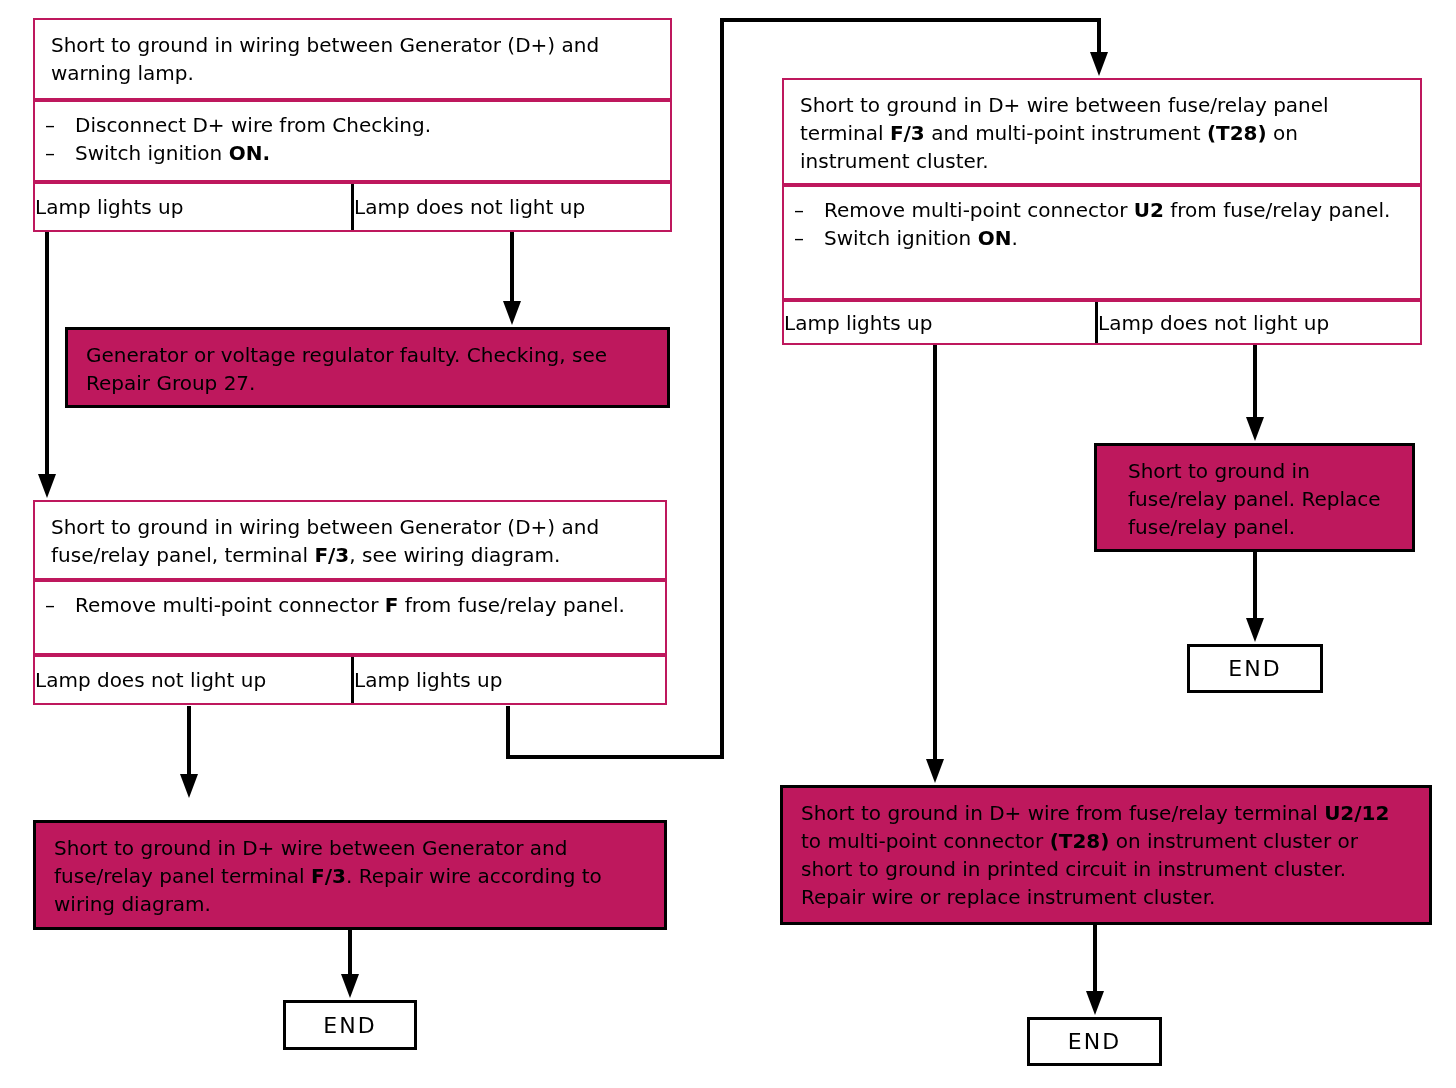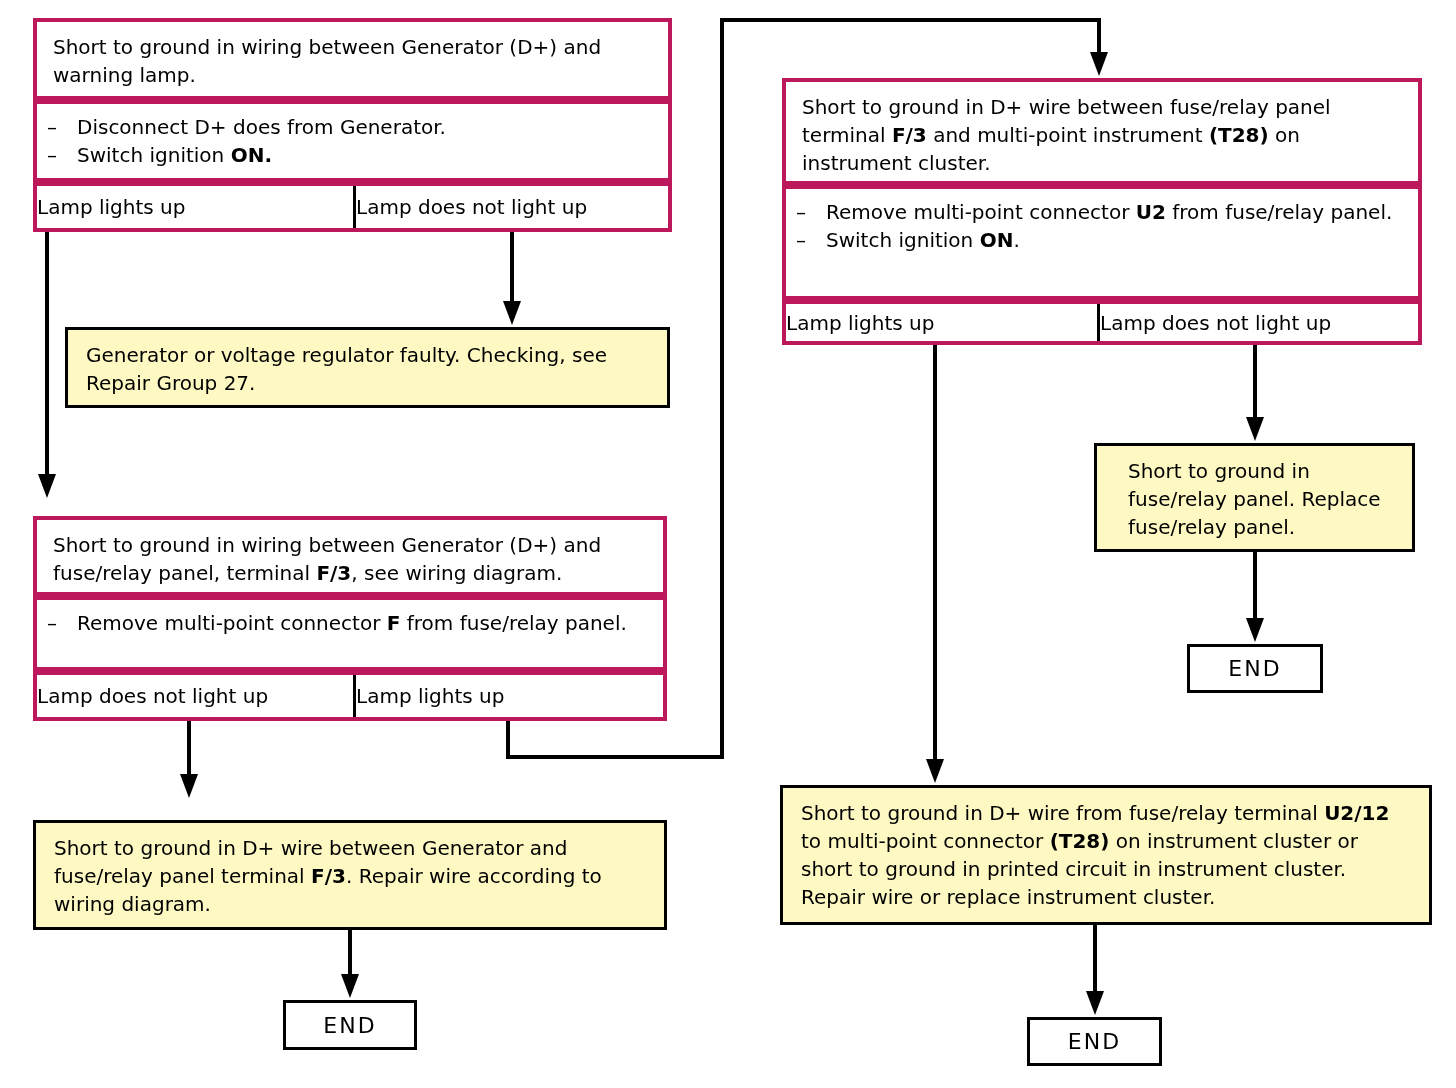--- a/index.html
+++ b/index.html
@@ -5,25 +5,25 @@
   html,body{margin:0;padding:0;background:#ffffff;}
   #stage{
     position:relative;
     width:1456px;height:1088px;
     background:#ffffff;
     font-family:"DejaVu Sans","Liberation Sans",sans-serif;
     color:#000;
   }
   .box{position:absolute;box-sizing:border-box;background:#fff;}
   .sect{
-    box-sizing:border-box;border:4px solid #be185d;background:#fff;
+    box-sizing:border-box;border:2px solid #be185d;background:#fff;
     font-size:20px;line-height:28px;padding:11px 16px 0 16px;overflow:hidden;
   }
   .single{
-    position:absolute;box-sizing:border-box;border:3px solid #000;background:#fef9c3;
+    position:absolute;box-sizing:border-box;border:3px solid #000;background:#be185d;
     font-size:20px;line-height:28px;padding:11px 18px 0 18px;overflow:hidden;
   }
   .results{display:flex;padding:0;}
   .cell{
     box-sizing:border-box;display:flex;align-items:center;
     font-size:20px;line-height:24px;overflow:hidden;
   }
   .cell.left{border-right:3px solid #000;}
   .actions{padding:9px 12px 0 10px;}
   .action-row{display:flex;}
@@ -61,37 +61,37 @@
     <polygon fill="#000" stroke="none" points="1255,642 1246,618 1264,618"></polygon>
     <path d="M1095,925 L1095,993"></path>
     <polygon fill="#000" stroke="none" points="1095,1015 1086,991 1104,991"></polygon>
   </svg>
 
   <div class="box" style="left:33px;top:18px;width:639px;">
     <div class="sect" style="height:82px;"><span>Short to ground in wiring between Generator (D+) and warning lamp.</span></div>
     <div class="sect actions" style="height:82px;">
       <div class="action-row">
         <span class="action-marker">–</span>
-        <span class="action-text"><span>Disconnect D+ does from Generator.</span></span>
+        <span class="action-text"><span>Disconnect D+ wire from Checking.</span></span>
       </div>
       <div class="action-row">
         <span class="action-marker">–</span>
         <span class="action-text"><span>Switch ignition </span><b>ON.</b></span>
       </div>
     </div>
     <div class="sect results" style="height:50px;">
       <div class="cell left" style="width:319px;">Lamp lights up</div>
       <div class="cell" style="flex:1;">Lamp does not light up</div>
     </div>
   </div>
 
   <div class="single" style="left:65px;top:327px;width:605px;height:81px;"><span>Generator or voltage regulator faulty. Checking, see Repair Group 27.</span></div>
 
   <div class="box" style="left:33px;top:500px;width:634px;">
-    <div class="sect" style="height:80px;margin-top:16px;"><span>Short to ground in wiring between Generator (D+) and fuse/relay panel, terminal </span><b>F/3</b><span>, see wiring diagram.</span></div>
+    <div class="sect" style="height:80px;"><span>Short to ground in wiring between Generator (D+) and fuse/relay panel, terminal </span><b>F/3</b><span>, see wiring diagram.</span></div>
     <div class="sect actions" style="height:75px;">
       <div class="action-row">
         <span class="action-marker">–</span>
         <span class="action-text"><span>Remove multi-point connector </span><b>F</b><span> from fuse/relay panel.</span></span>
       </div>
     </div>
     <div class="sect results" style="height:50px;">
       <div class="cell left" style="width:319px;">Lamp does not light up</div>
       <div class="cell" style="flex:1;">Lamp lights up</div>
     </div>

